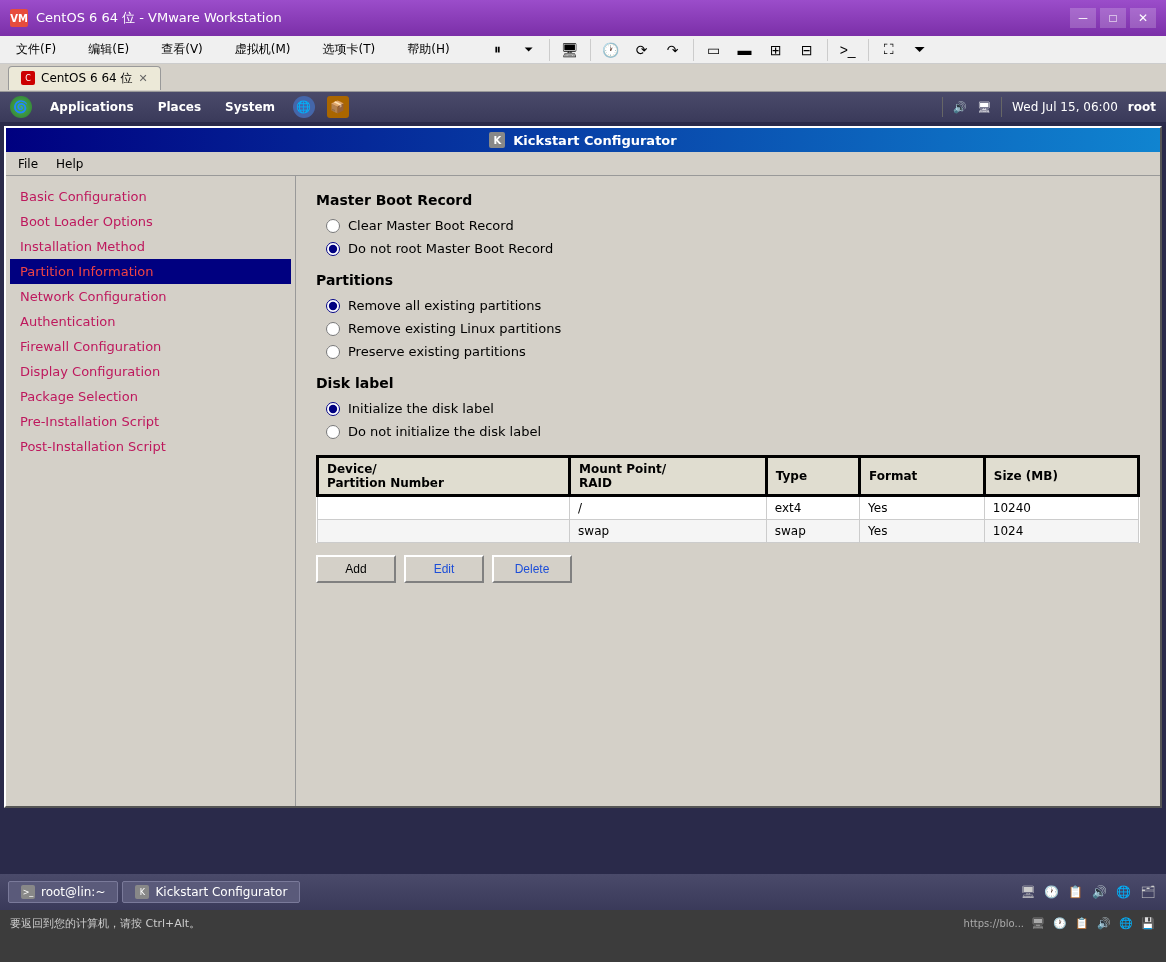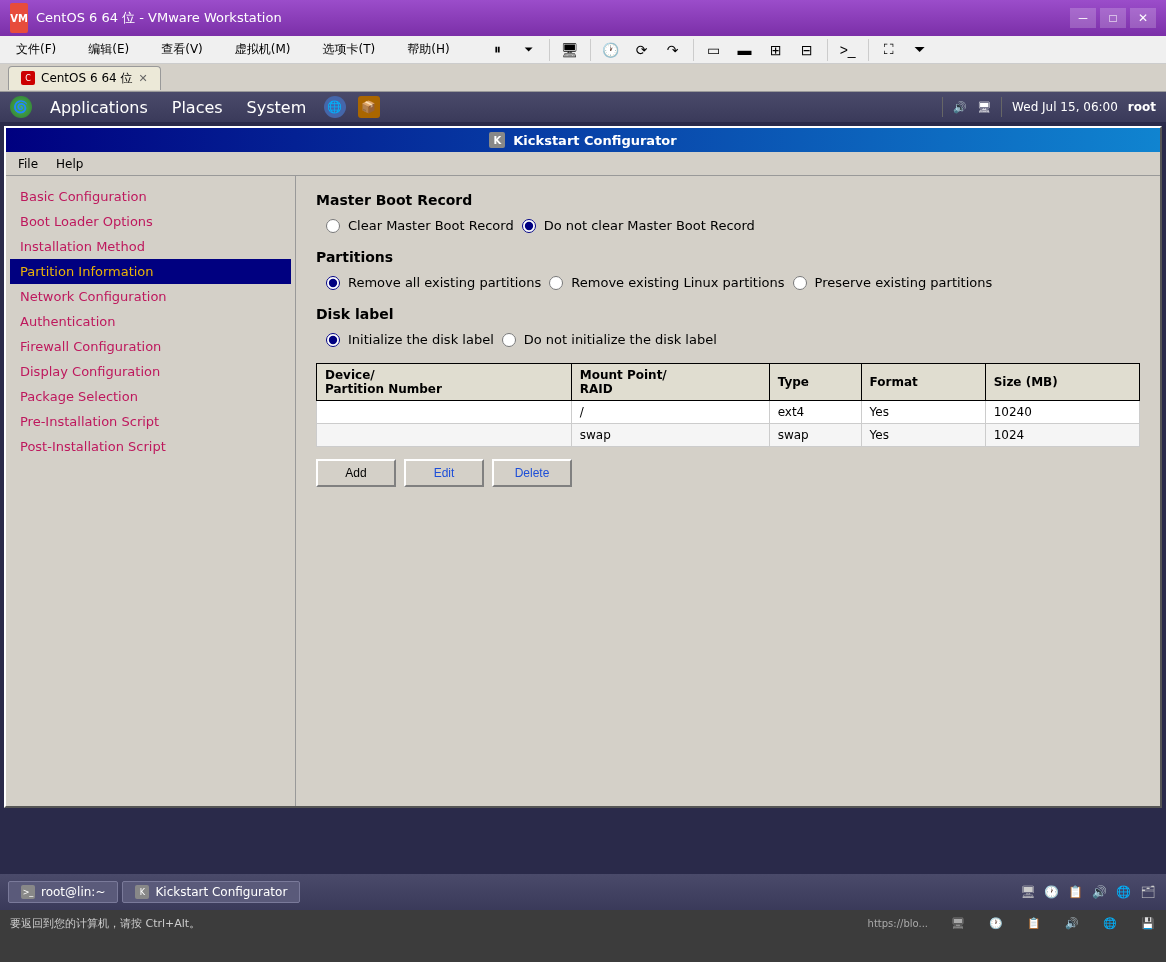--- a/index.html
+++ b/index.html
@@ -23,21 +23,21 @@
       padding: 0 10px;
       color: white;
     }
     .title-bar-left {
       display: flex;
       align-items: center;
       gap: 8px;
     }
     .title-bar-icon {
       width: 18px;
-      height: 30px;
+      height: 18px;
       background: #e74c3c;
       border-radius: 2px;
       display: flex;
       align-items: center;
       justify-content: center;
       font-size: 10px;
       color: white;
       font-weight: bold;
     }
     .title-bar-controls {
@@ -135,24 +135,25 @@
       justify-content: space-between;
       padding: 0 10px;
       color: white;
     }
     .guest-topbar-left {
       display: flex;
       align-items: center;
       gap: 12px;
     }
     .guest-topbar-item {
-      font-size: 16px;
+      font-size: 12px;
       cursor: pointer;
       padding: 2px 6px;
       border-radius: 2px;
+      font-weight: bold;
     }
     .guest-topbar-right {
       display: flex;
       align-items: center;
       gap: 10px;
       font-size: 12px;
     }
     .kickstart-title {
       background: linear-gradient(to right, #000080, #1084d0);
       color: white;
@@ -197,21 +198,21 @@
     }
     .sidebar-item {
       padding: 5px 10px;
       font-size: 13px;
       cursor: pointer;
       color: #be185d;
       white-space: nowrap;
     }
     .sidebar-item.active {
       background: #000080;
-      color: #eab308;
+      color: #ef4444;
     }
 
     
     .right-panel {
       flex: 1;
       padding: 16px 20px;
       background: #d4d0c8;
       overflow-y: auto;
     }
 
@@ -220,21 +221,21 @@
       font-size: 14px;
       font-weight: bold;
       color: #000;
       margin-bottom: 10px;
       margin-top: 16px;
     }
     .section-title:first-child { margin-top: 0; }
 
     .radio-group {
       display: flex;
-      flex-direction: row;
+      flex-direction: column;
       gap: 8px;
       margin-left: 10px;
       margin-bottom: 10px;
     }
     .radio-item {
       display: flex;
       align-items: center;
       gap: 8px;
       font-size: 13px;
       cursor: pointer;
@@ -250,21 +251,21 @@
     .layout-section { margin-top: 16px; }
     .layout-table {
       border-collapse: collapse;
       width: 100%;
       background: white;
       border: 1px solid #999;
       font-size: 12px;
     }
     .layout-table th {
       background: #e0ddd0;
-      border: 1px solid #000000;
+      border: 3px solid #000000;
       padding: 4px 8px;
       text-align: left;
       font-weight: bold;
       margin-top: 48px;
     }
     .layout-table td {
       border: 1px solid #ccc;
       padding: 4px 8px;
     }
     .layout-table tr:nth-child(even) { background: #f5f5f5; }
@@ -354,21 +355,21 @@
       display: flex;
       align-items: center;
       justify-content: space-between;
       padding: 0 10px;
       color: #ccc;
       font-size: 11px;
     }
     .statusbar-right {
       display: flex;
       align-items: center;
-      gap: 22px;
+      gap: 6px;
     }
     .statusbar-icon {
       width: 16px;
       height: 16px;
       display: flex;
       align-items: center;
       justify-content: center;
       font-size: 11px;
       color: #aaa;
     }
@@ -481,21 +482,21 @@
       <div class="right-panel">
 
         <div class="section-title">Master Boot Record</div>
         <div class="radio-group">
           <label class="radio-item">
             <input type="radio" class="radio-input" name="mbr" style="">
             <span>Clear Master Boot Record</span>
           </label>
           <label class="radio-item">
             <input type="radio" class="radio-input" name="mbr" checked="" style="">
-            <span>Do not clear Master Boot Record</span>
+            <span>Do not root Master Boot Record</span>
           </label>
         </div>
 
         <div class="section-title">Partitions</div>
         <div class="radio-group">
           <label class="radio-item">
             <input type="radio" class="radio-input" name="partitions" checked="" style="">
             <span>Remove all existing partitions</span>
           </label>
           <label class="radio-item">

